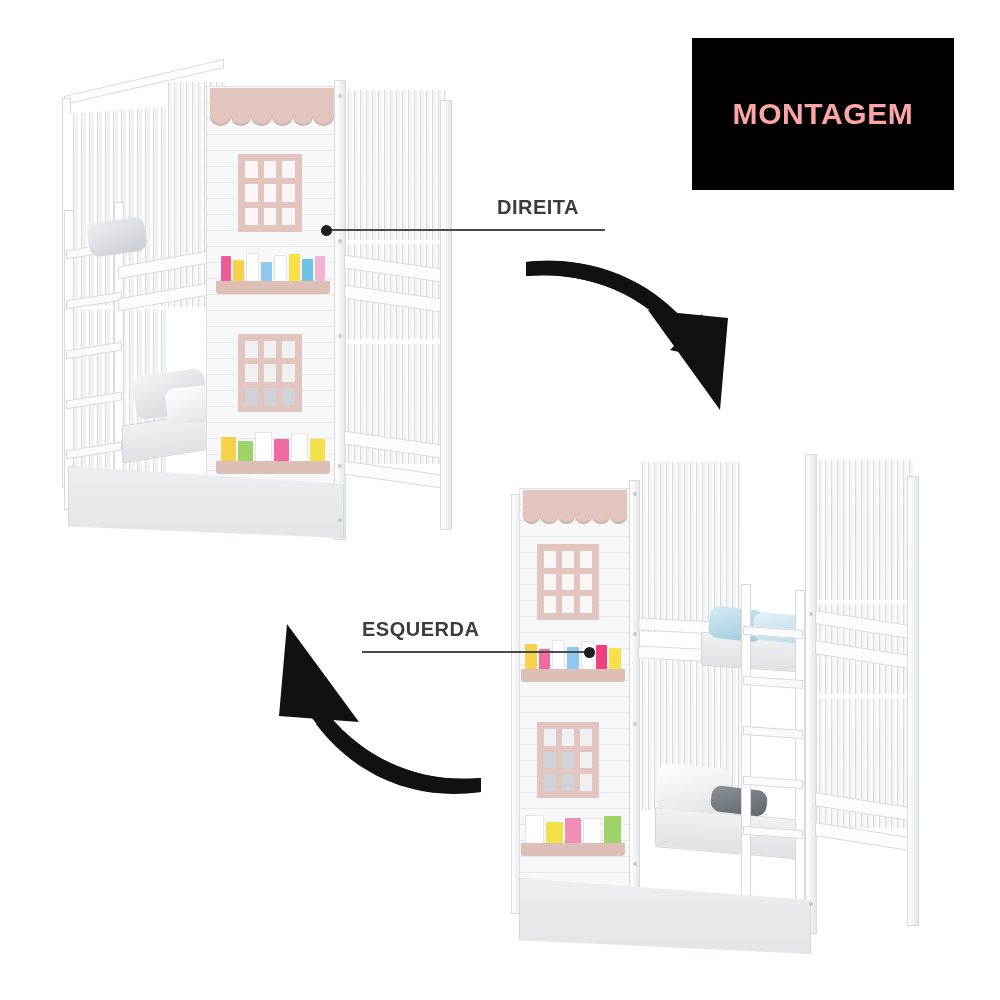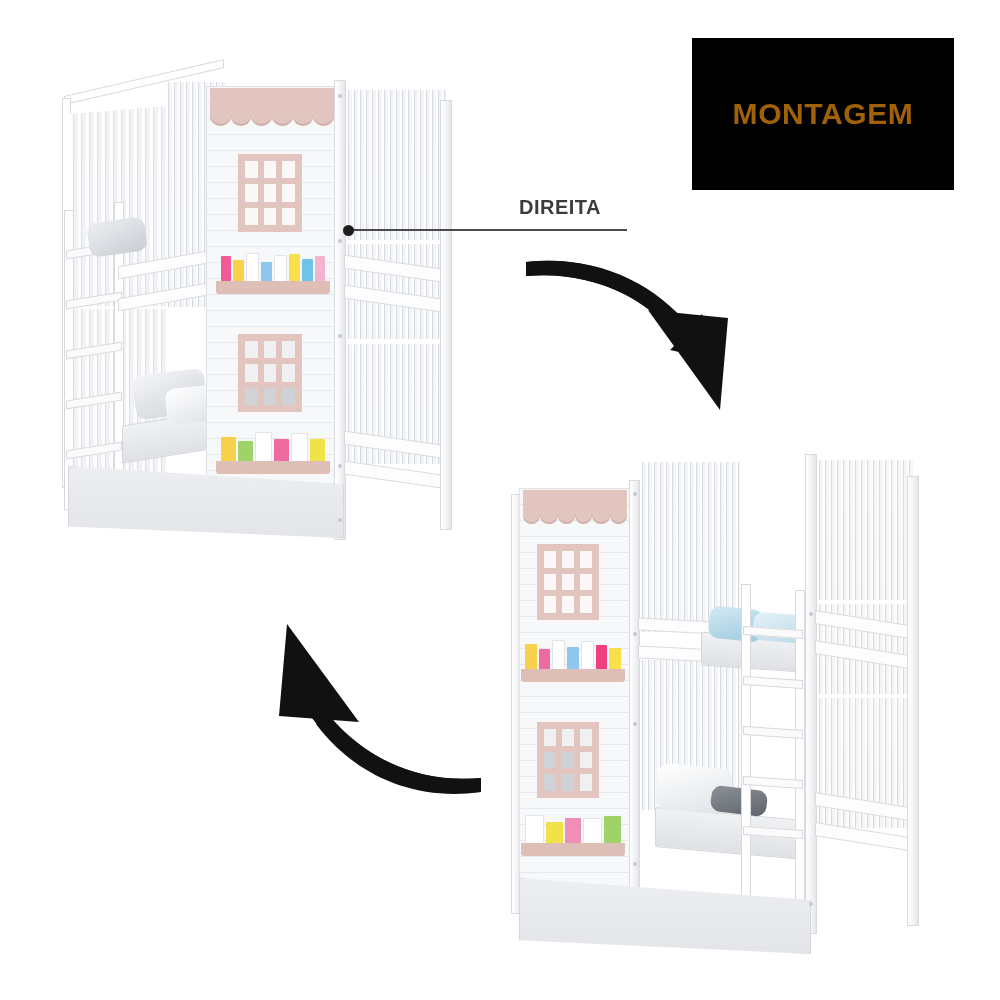--- a/index.html
+++ b/index.html
@@ -10,21 +10,21 @@
   }
   #stage{position:absolute;inset:0;width:1000px;height:1000px;}
 
   
   .badge{
     position:absolute;left:692px;top:38px;width:262px;height:152px;
     background:#000000;display:flex;flex-direction:column;
     align-items:center;justify-content:center;gap:14px;
   }
   .badge-line{
-    color:#a16207;font-weight:700;font-size:30px;letter-spacing:.6px;
+    color:#fca5a5;font-weight:700;font-size:30px;letter-spacing:.6px;
     line-height:1;white-space:nowrap;
   }
 
   
   .callout{position:absolute;}
   .callout .lbl{
     position:absolute;font-weight:700;font-size:20px;color:#3c3c3c;
     letter-spacing:.5px;white-space:nowrap;
   }
   .callout .rule{position:absolute;height:2px;background:#4a4a4a;}
@@ -362,21 +362,27 @@
     <path d="M128 78 L200 178 L208 86 Z" fill="#111111"></path>
     <path d="M6 30 C80 22 140 56 176 104 L166 114 C130 68 76 38 6 44 Z" fill="#111111"></path>
   </svg>
 
   <svg class="arrow" style="left:252px;top:622px;width:235px;height:180px;" viewBox="0 0 235 180">
     <path d="M229 170 C155 176 96 144 60 96 L70 86 C106 132 160 162 229 156 Z" fill="#111111"></path>
     <path d="M107 100 L35 2 L27 94 Z" fill="#111111"></path>
     <path d="M229 156 C166 162 112 136 76 92 L64 102 C100 150 158 180 229 170 Z" fill="#111111"></path>
   </svg>
 
-  <div class="callout" style="left:337px;top:196px;width:290px;height:50px;">
+  <div class="callout" style="left:315px;top:196px;width:290px;height:50px;">
     <div class="lbl" style="left:182px;top:0px;">DIREITA</div>
     <div class="rule" style="left:178px;top:33px;width:112px;"></div>
     <div class="rule" style="left:12px;top:33px;width:170px;"></div>
     <div class="dot" style="left:6px;top:29px;"></div>
   </div>
 
+  <div class="callout" style="left:362px;top:618px;width:235px;height:50px;">
+    <div class="lbl" style="left:0px;top:0px;">ESQUERDA</div>
+    <div class="rule" style="left:0px;top:33px;width:130px;"></div>
+    <div class="rule" style="left:126px;top:33px;width:100px;"></div>
+    <div class="dot" style="left:222px;top:29px;"></div>
+  </div>
 
 </div>
 
 </body></html>

